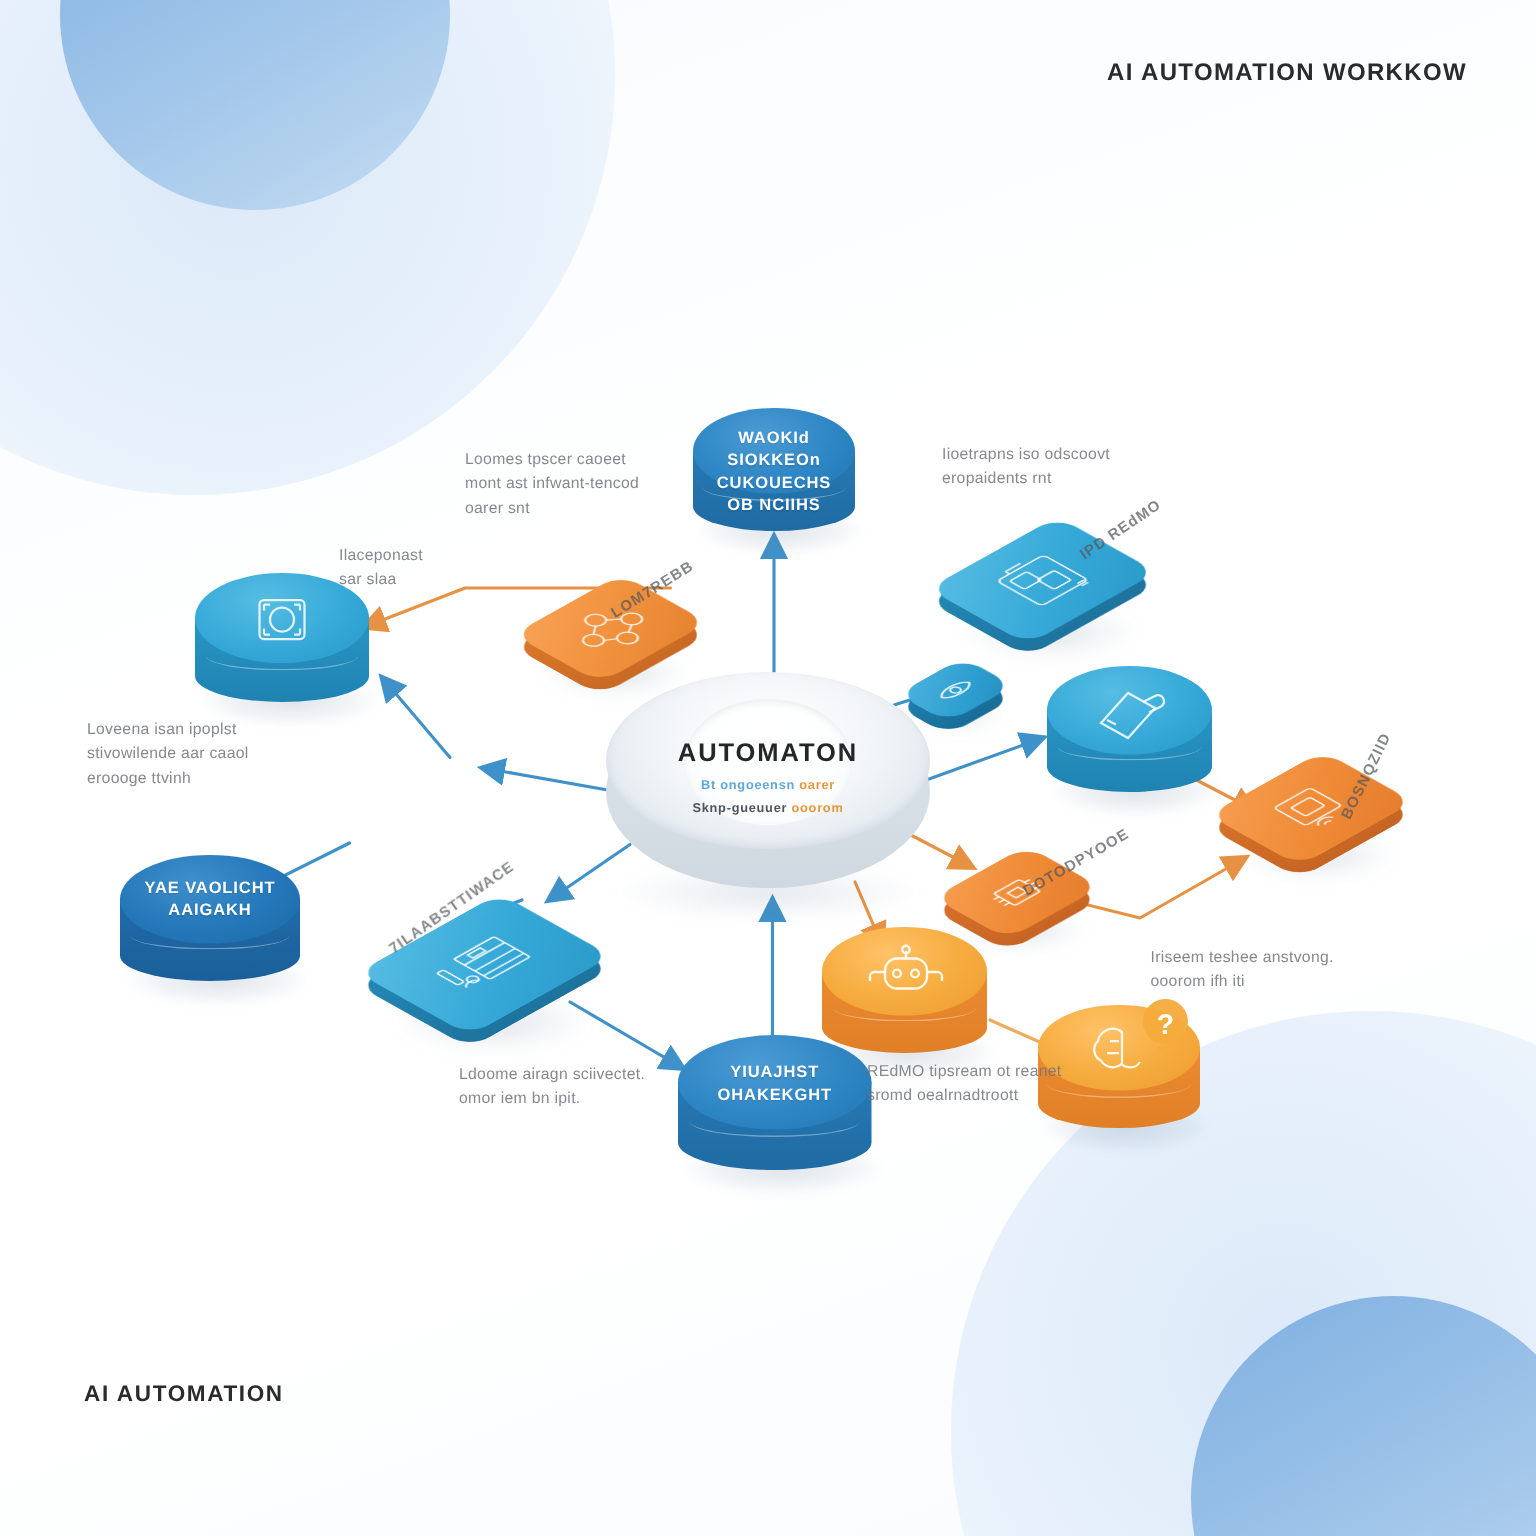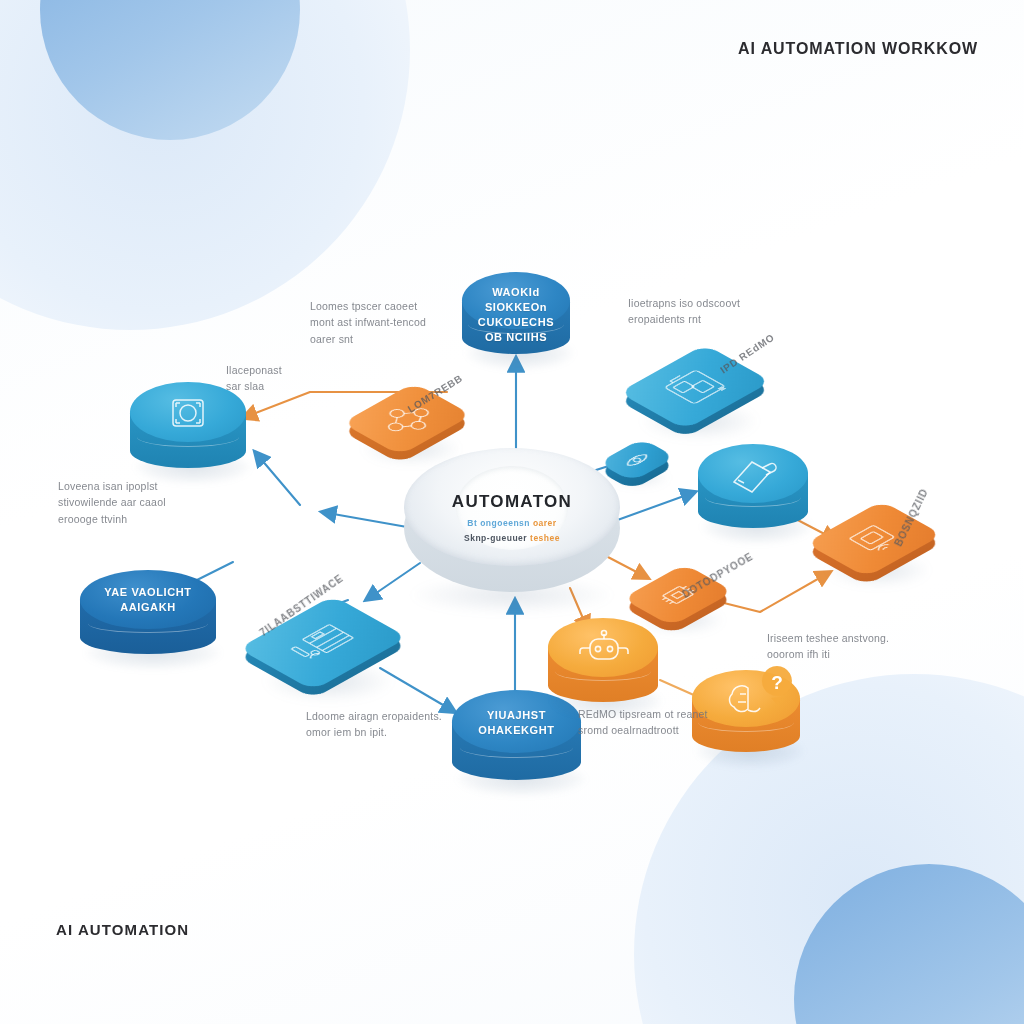--- a/index.html
+++ b/index.html
@@ -214,21 +214,21 @@
     <div class="ring-side"></div>
     <div class="ring-top"></div>
     <div class="ring-hole"></div>
     <div class="hub-title">AUTOMATON</div>
     <div class="hub-sub1">
       <span>Bt ongoeensn</span>
       <span class="alt">oarer</span>
     </div>
     <div class="hub-sub2">
       <span>Sknp-gueuuer</span>
-      <span class="alt">teshee</span>
+      <span class="alt">ooorom</span>
     </div>
   </div>
 
   <div class="node cyl" id="n-topc" style="left:462px;top:272px;width:108px;height:82px;">
     <div class="shadow"></div>
     <div class="side" style="background:linear-gradient(180deg,#2a7db9 0%,#1f6ba3 100%);"></div>
     <div class="top" style="background:radial-gradient(ellipse at 42% 32%,#4b9bd4 0%,#2e86c4 55%,#2377b4 100%);"></div>
     <div class="cap-line"></div>
     <div class="cyl-label">WAOKId
 SIOKKEOn CUKOUECHS
@@ -243,21 +243,21 @@
     <svg class="ico" style="position:absolute;left:37px;top:12px;" width="42" height="38" viewBox="0 0 42 38">
       <g fill="none" stroke="#ffffff" stroke-opacity=".85" stroke-width="1.5">
         <rect x="6" y="6" width="30" height="26" rx="3"></rect>
         <circle cx="21" cy="19" r="8"></circle>
         <path d="M9,9 h4 M9,9 v4 M33,9 h-4 M33,9 v4 M9,29 h4 M9,29 v-4 M33,29 h-4 M33,29 v-4"></path>
       </g>
     </svg>
   </div>
 
 
-  <div class="node cyl" id="n-ll" style="left:80px;top:570px;width:120px;height:84px;padding-left:16px;">
+  <div class="node cyl" id="n-ll" style="left:80px;top:570px;width:120px;height:84px;">
     <div class="shadow"></div>
     <div class="side" style="background:linear-gradient(180deg,#236fae 0%,#1a5f99 100%);"></div>
     <div class="top" style="background:radial-gradient(ellipse at 40% 30%,#3e8fcc 0%,#2477b8 55%,#1d6aa8 100%);"></div>
     <div class="cap-line"></div>
     <div class="cyl-label" style="top:18%;">YAE VAOLICHT
 AAIGAKH</div>
   </div>
 
   <div class="node card" id="n-ou" style="left:356px;top:378px;width:102px;height:82px;">
     <div class="csh"></div>
@@ -423,20 +423,20 @@
   <div class="note" style="left:310px;top:298px;width:170px;">Loomes tpscer caoeet
 mont ast infwant-tencod
 oarer snt</div>
   <div class="note" style="left:628px;top:278px;width:180px;margin-top:17px;">Iioetrapns iso odscoovt
 eropaidents rnt</div>
   <div class="note" style="left:58px;top:478px;width:150px;">Loveena isan ipoplst
 stivowilende aar caaol
 eroooge ttvinh</div>
   <div class="note" style="left:226px;top:362px;width:130px;">Ilaceponast
 sar slaa</div>
-  <div class="note" style="left:306px;top:708px;width:176px;">Ldoome airagn eropaidents.
+  <div class="note" style="left:306px;top:708px;width:176px;">Ldoome airagn sciivectet.
 omor iem bn ipit.</div>
   <div class="note" style="left:578px;top:706px;width:178px;">REdMO tipsream ot reanet
 sromd oealrnadtroott</div>
   <div class="note" style="left:756px;top:630px;width:170px;margin-left:11px;">Iriseem teshee anstvong.
 ooorom ifh iti</div>
 
 </div>
 
 </body></html>

